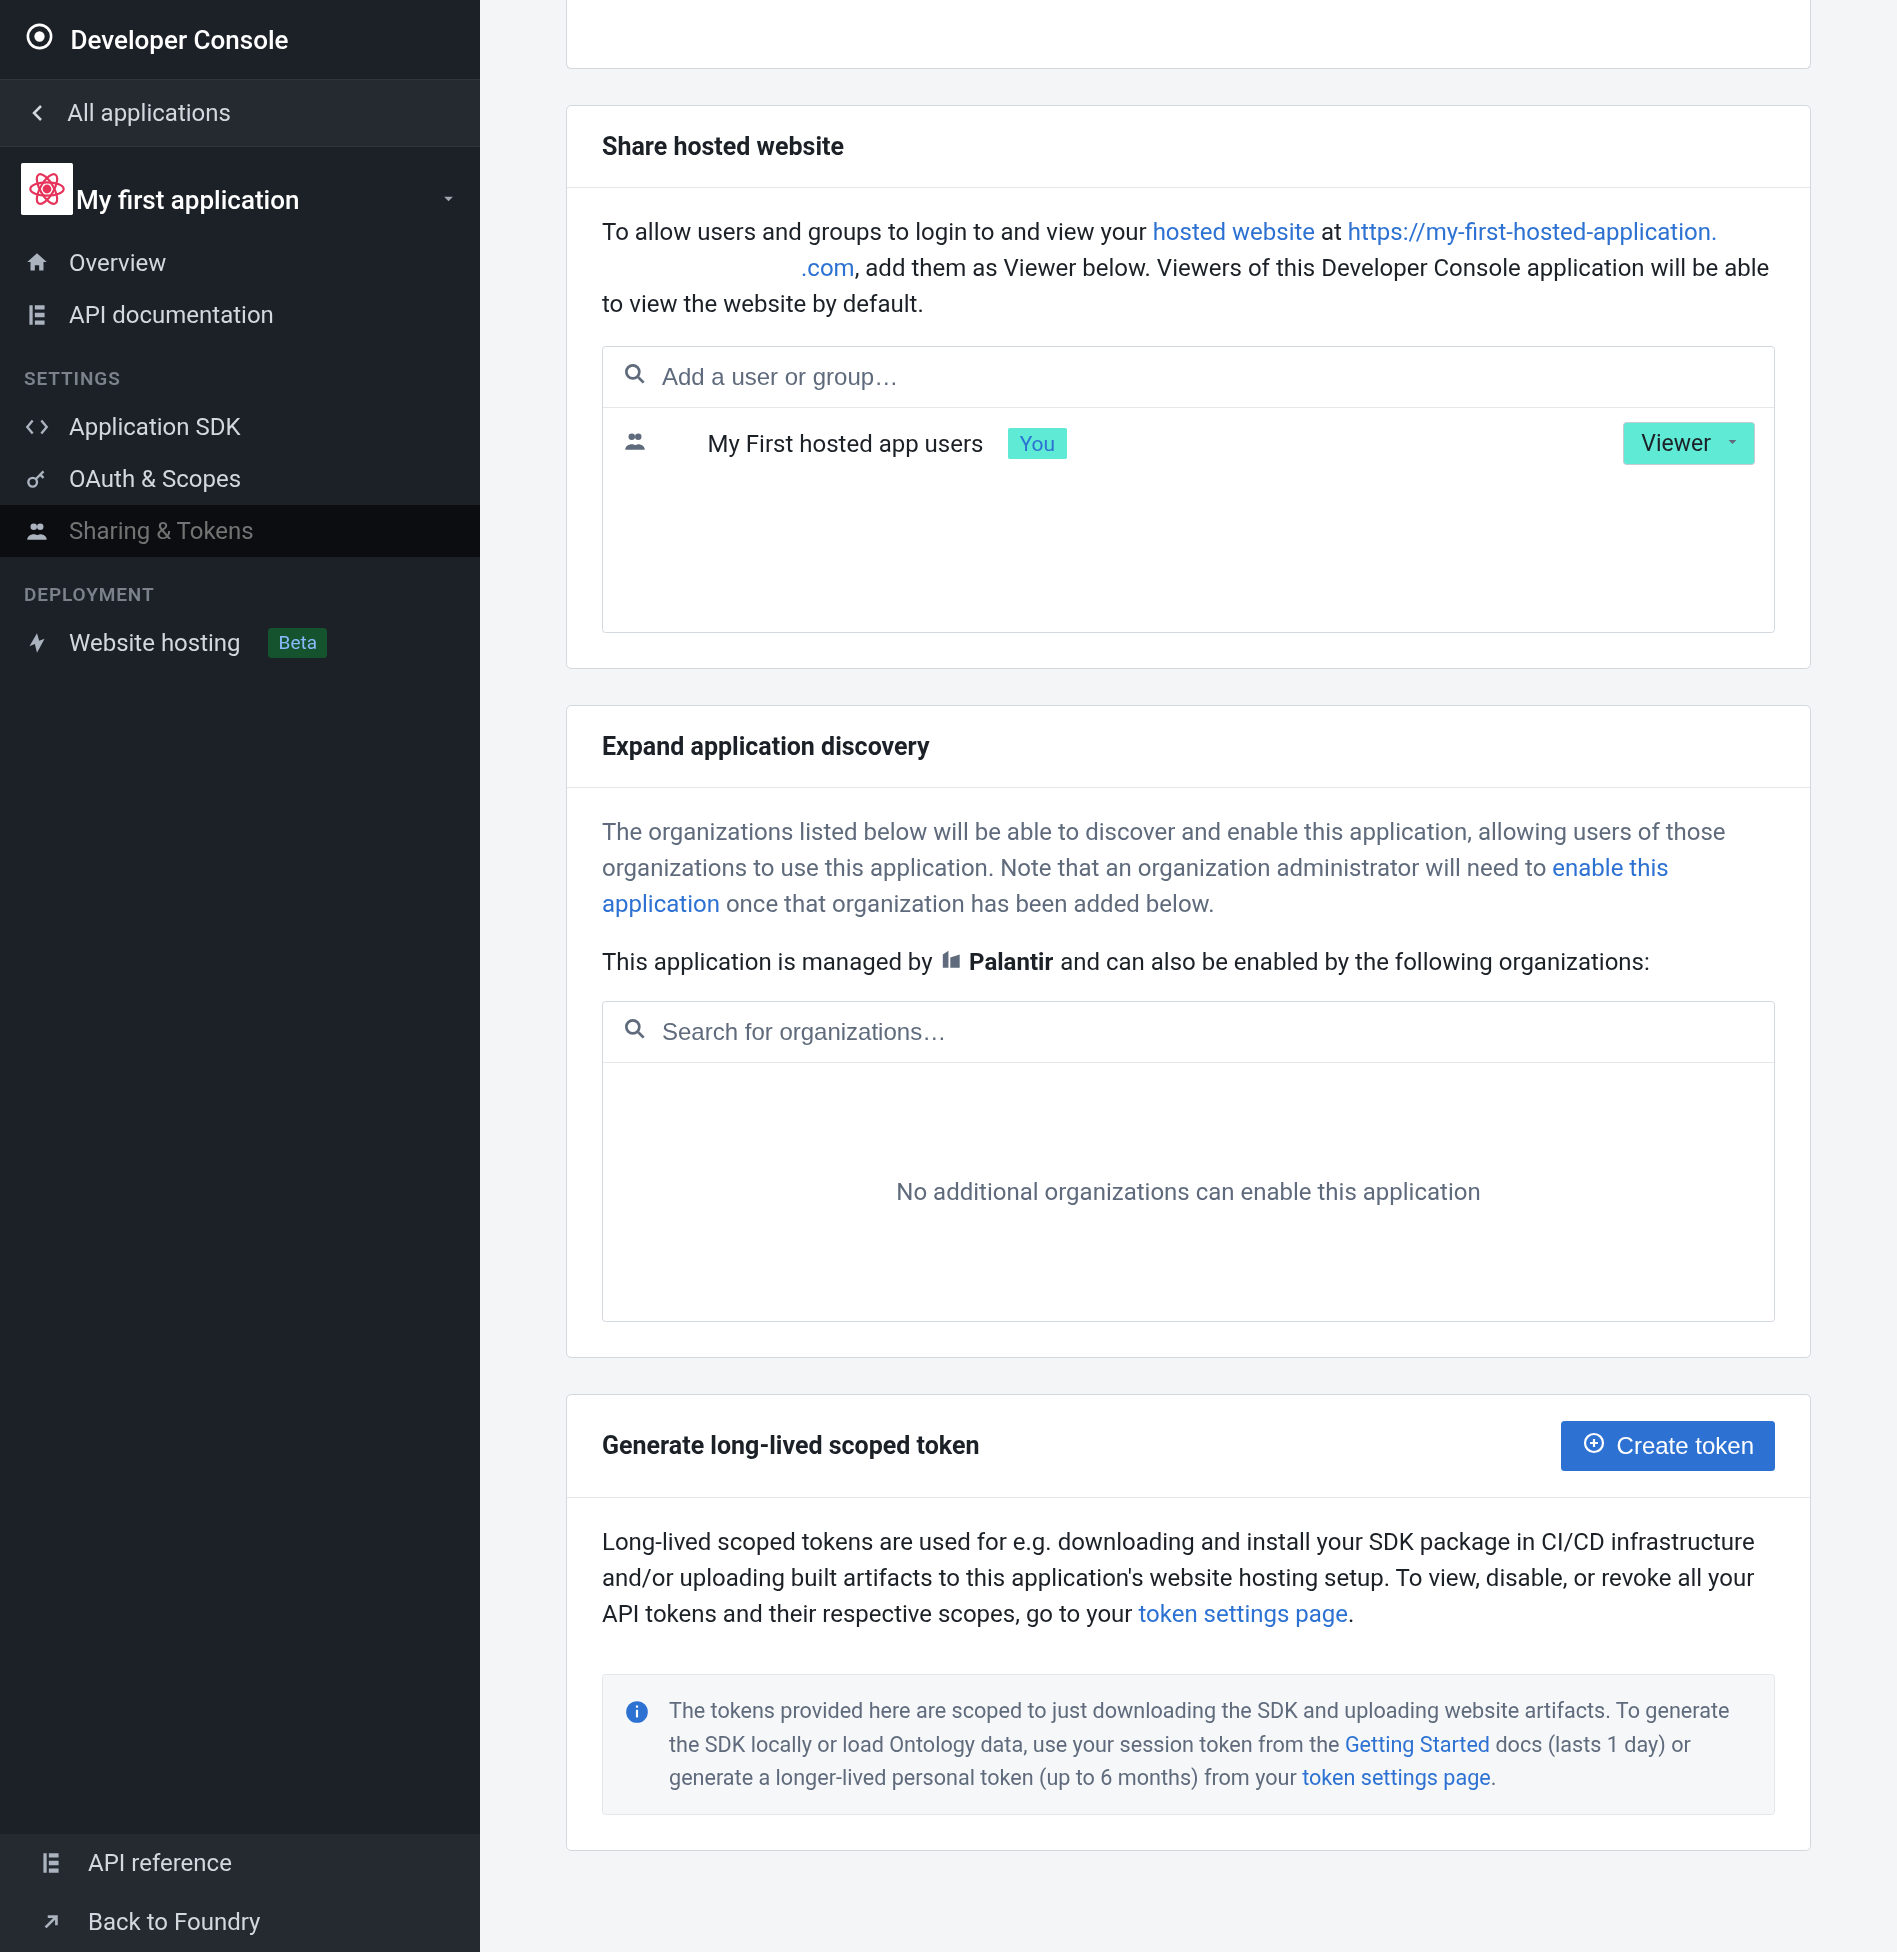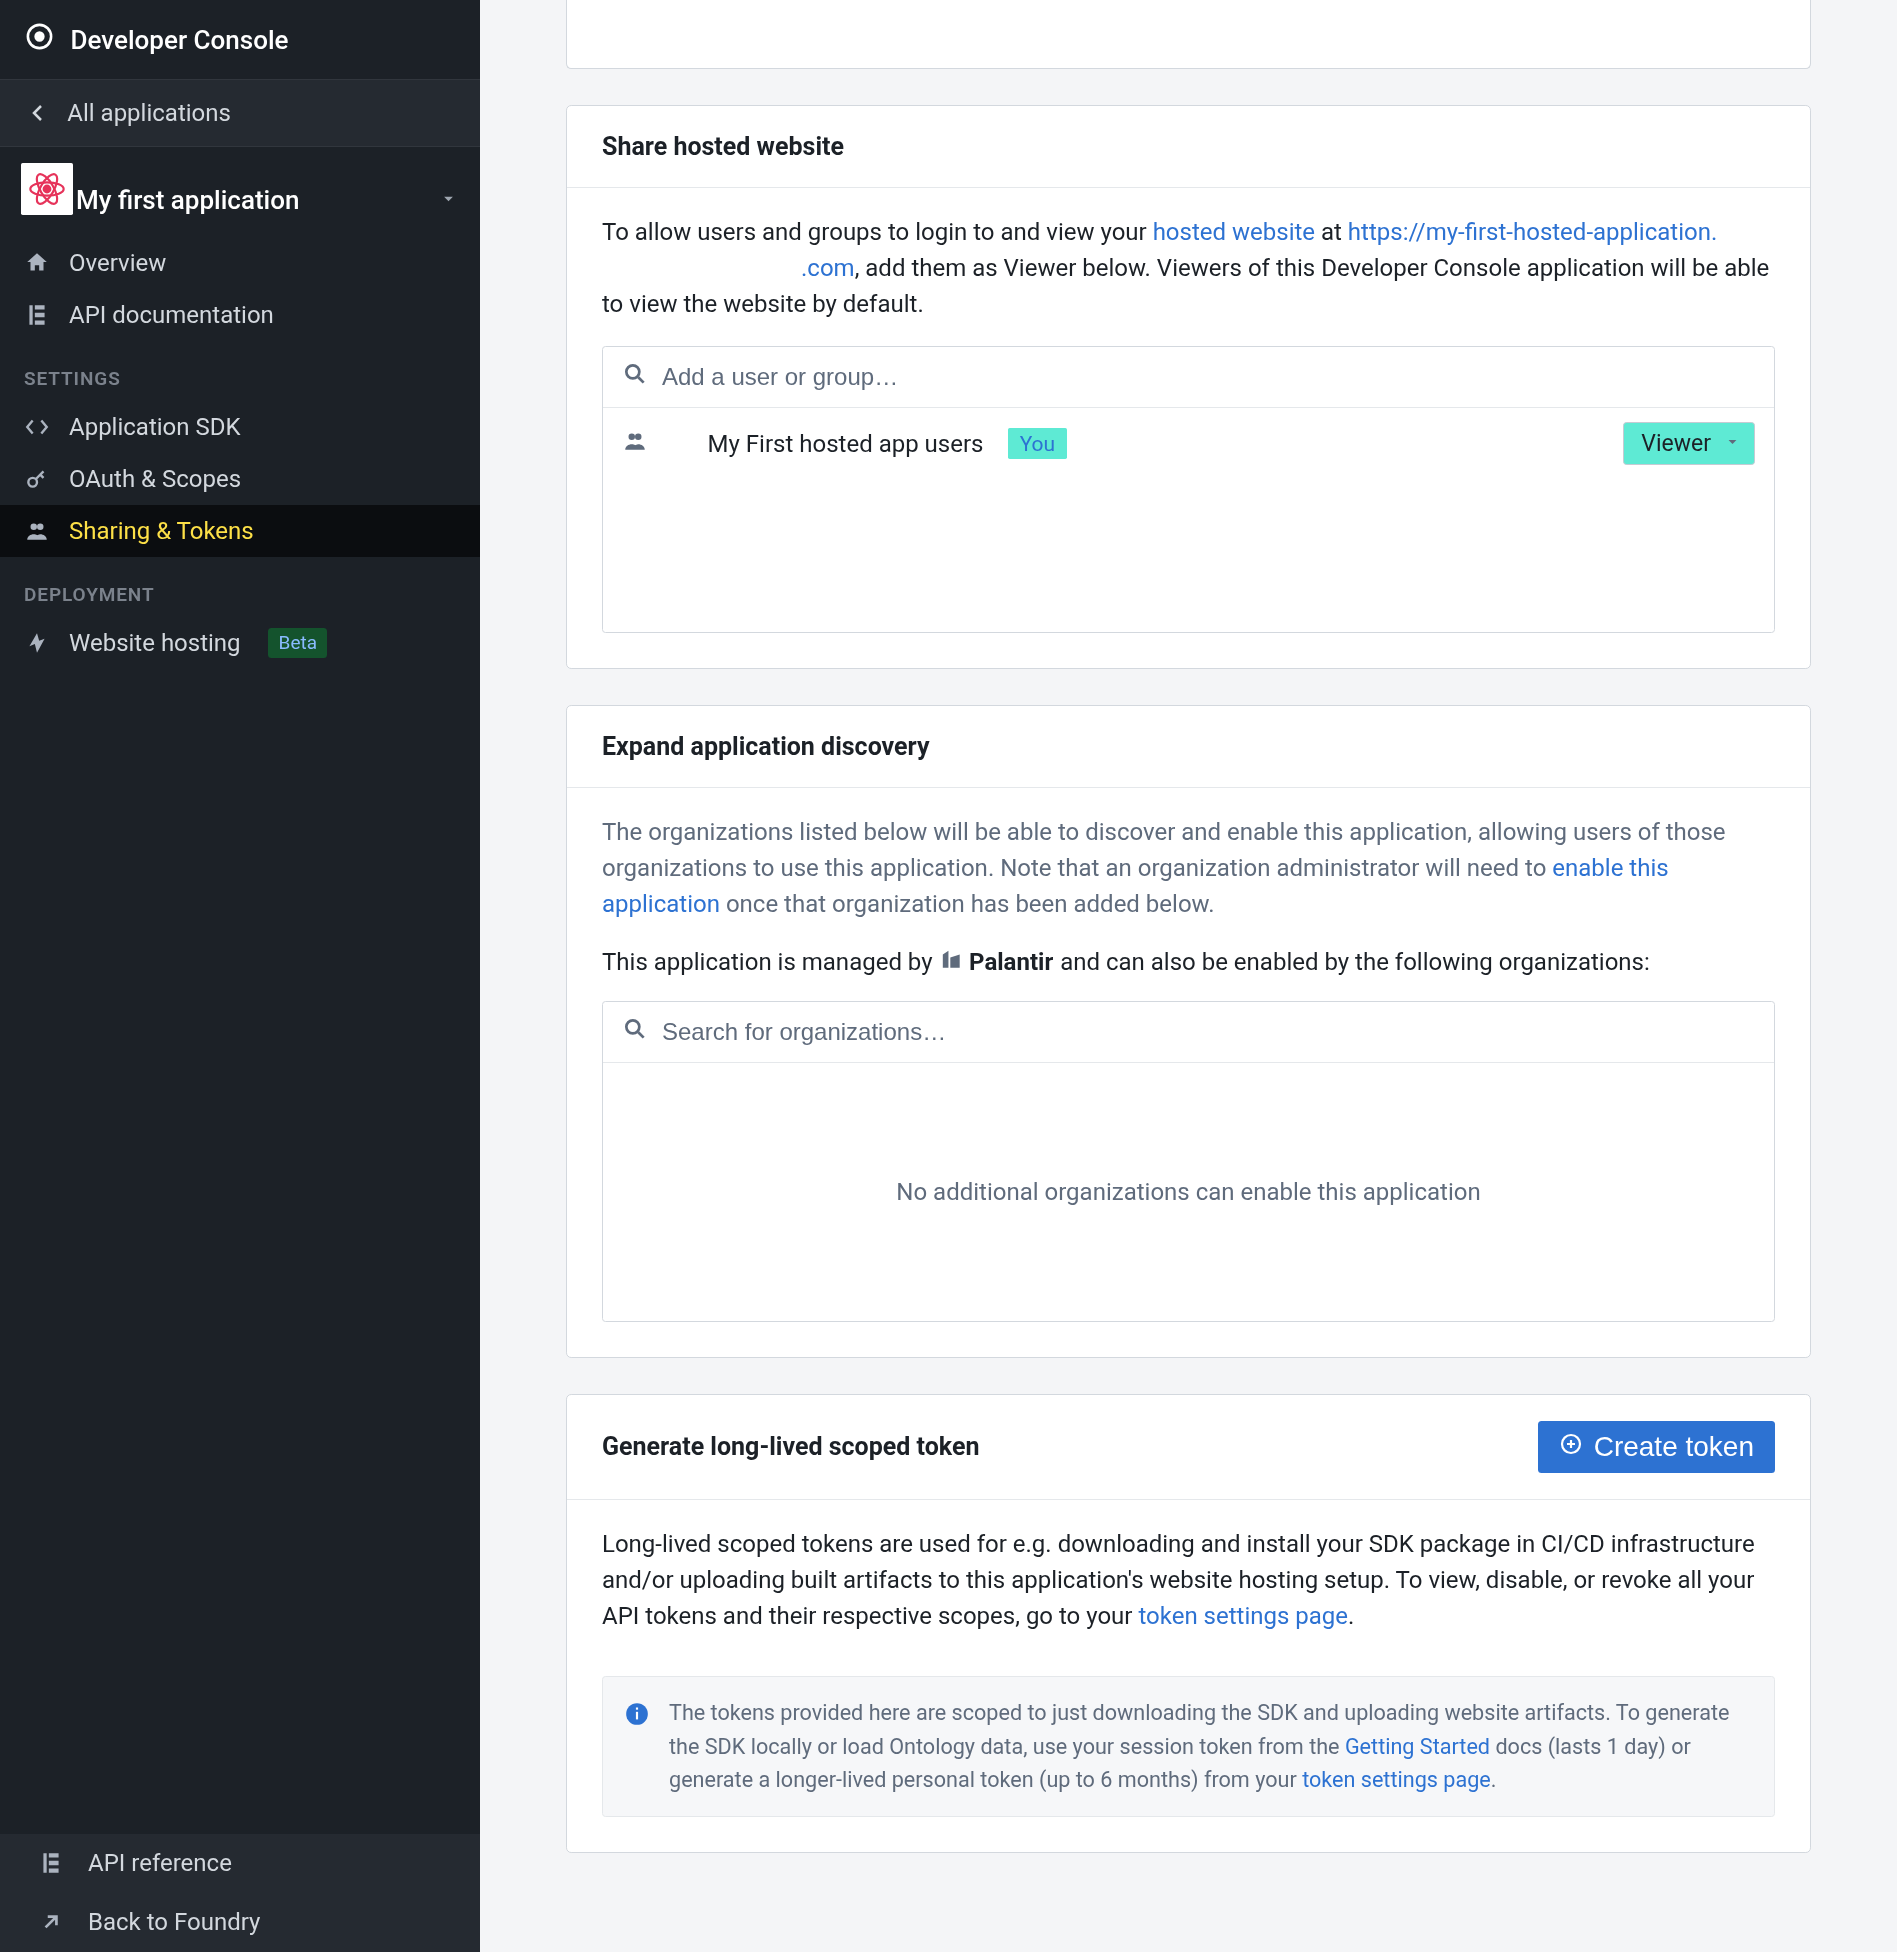--- a/index.html
+++ b/index.html
@@ -13,21 +13,21 @@
   .sb-header .title { color:#fff; font-size: 26px; font-weight: 500; }
   .sb-back { display:flex; align-items:center; gap: 17.3px; padding: 19px 26px; background:#252a31; color:#d3d8de; border-top:0.9px solid #31363d; border-bottom:0.9px solid #31363d; }
   .sb-back svg { width: 24px; height: 24px; }
   .sb-app-row { display:flex; align-items:flex-end; padding: 15.6px 21px 15.6px 21px; gap: 3px; position:relative; }
   .sb-app-thumb { width:52px; height:52px; background:#fff; display:flex; align-items:center; justify-content:center; border-radius:1.7px; }
   .sb-app-thumb svg { width:40px; height:40px; }
   .sb-app-name { color:#fff; font-size: 26px; font-weight:500; flex:1; }
   .sb-app-caret { color:#9ea6b0; }
   .sb-nav { padding-top: 7px; }
   .sb-item { display:flex; align-items:center; gap:19px; padding: 12px 24px; color:#d3d8de; cursor:pointer; font-size:24px; }
-  .sb-item.active { background:#0b0d10; color:#fde047; }
+  .sb-item.active { background:#0b0d10; color:#737373; }
   .sb-item svg { width:26px; height:26px; color:#abb3bf; flex-shrink:0; }
   .sb-section-label { padding: 26px 24px 10.4px; font-size: 19px; letter-spacing: 0.9px; color: #7b828c; text-transform: uppercase; font-weight:600; }
   .beta-pill { background:#14532d; color:#8abbff; font-size:19px; padding:3.5px 10.4px; border-radius:3.5px; margin-left:8.6px; }
   .sb-footer { margin-top:auto; background:#252a31; }
   .sb-footer .sb-item { padding: 15.6px 38px; gap:24px; }
 
   
   .main { flex:1; padding: 0 86px 52px; }
   .card { background:#fff; border:0.9px solid #d3d8de; border-radius:5.2px; margin-top: 36px; }
   .card-stub { height: 69px; border-top:none; border-top-left-radius:0; border-top-right-radius:0; margin-top:0; }
@@ -44,21 +44,21 @@
   .search-row input::placeholder { color:#5f6b7c; }
   .list-area { border-top:0.9px solid #e5e8eb; min-height: 225px; }
   .list-row { display:flex; align-items:center; gap:15.6px; padding: 14px 19px; }
   .list-row .name { font-size:24px;margin-left:44px; }
   .you-pill { background:#5eead4; color:#2d72d2; font-size:21px; padding:3.5px 12px; border-radius:1.7px; margin-left:8.6px; }
   .role-select { margin-left:auto; display:flex; align-items:center; gap:12px; border:0.9px solid #c5cbd3; border-radius:3.5px; padding: 7px 12px 7px 17.3px; background:#5eead4; font-size:23px; cursor:pointer; }
   .role-select svg { width:19px; height:19px; color:#5f6b7c; }
 
   .empty-area { border-top:0.9px solid #e5e8eb; min-height: 259px; display:flex; align-items:center; justify-content:center; color:#5f6b7c; font-size:24px; }
 
-  .btn-primary { display:inline-flex; align-items:center; gap:10.4px; background:#2d72d2; color:#fff; border:none; border-radius:3.5px; padding: 10.4px 21px; font-size:28px; font-weight:500; cursor:pointer; }
+  .btn-primary { display:inline-flex; align-items:center; gap:10.4px; background:#2d72d2; color:#fff; border:none; border-radius:3.5px; padding: 10.4px 21px; font-size:24px; font-weight:500; cursor:pointer; }
   .btn-primary svg { width:24px; height:24px; }
 
   .callout { margin: 7px 35px 35px; background:#f6f7f9; border:0.9px solid #e5e8eb; border-radius:3.5px; padding: 19px 21px; display:flex; gap:19px; }
   .callout svg.info { width:26px; height:26px; color:#2d72d2; flex-shrink:0; margin-top:5.2px; }
   .callout .text { font-size:21.6px; line-height:1.55; color:#5f6b7c; }
 
   .managed-line { margin-top: 26px; font-size:24px; display:flex; align-items:center; flex-wrap:wrap; gap:7px; }
   .org-icon { width:22.5px; height:22.5px; color:#5f6b7c; }
 
   .users-icon { width:26px; height:26px; color:#5f6b7c; }

